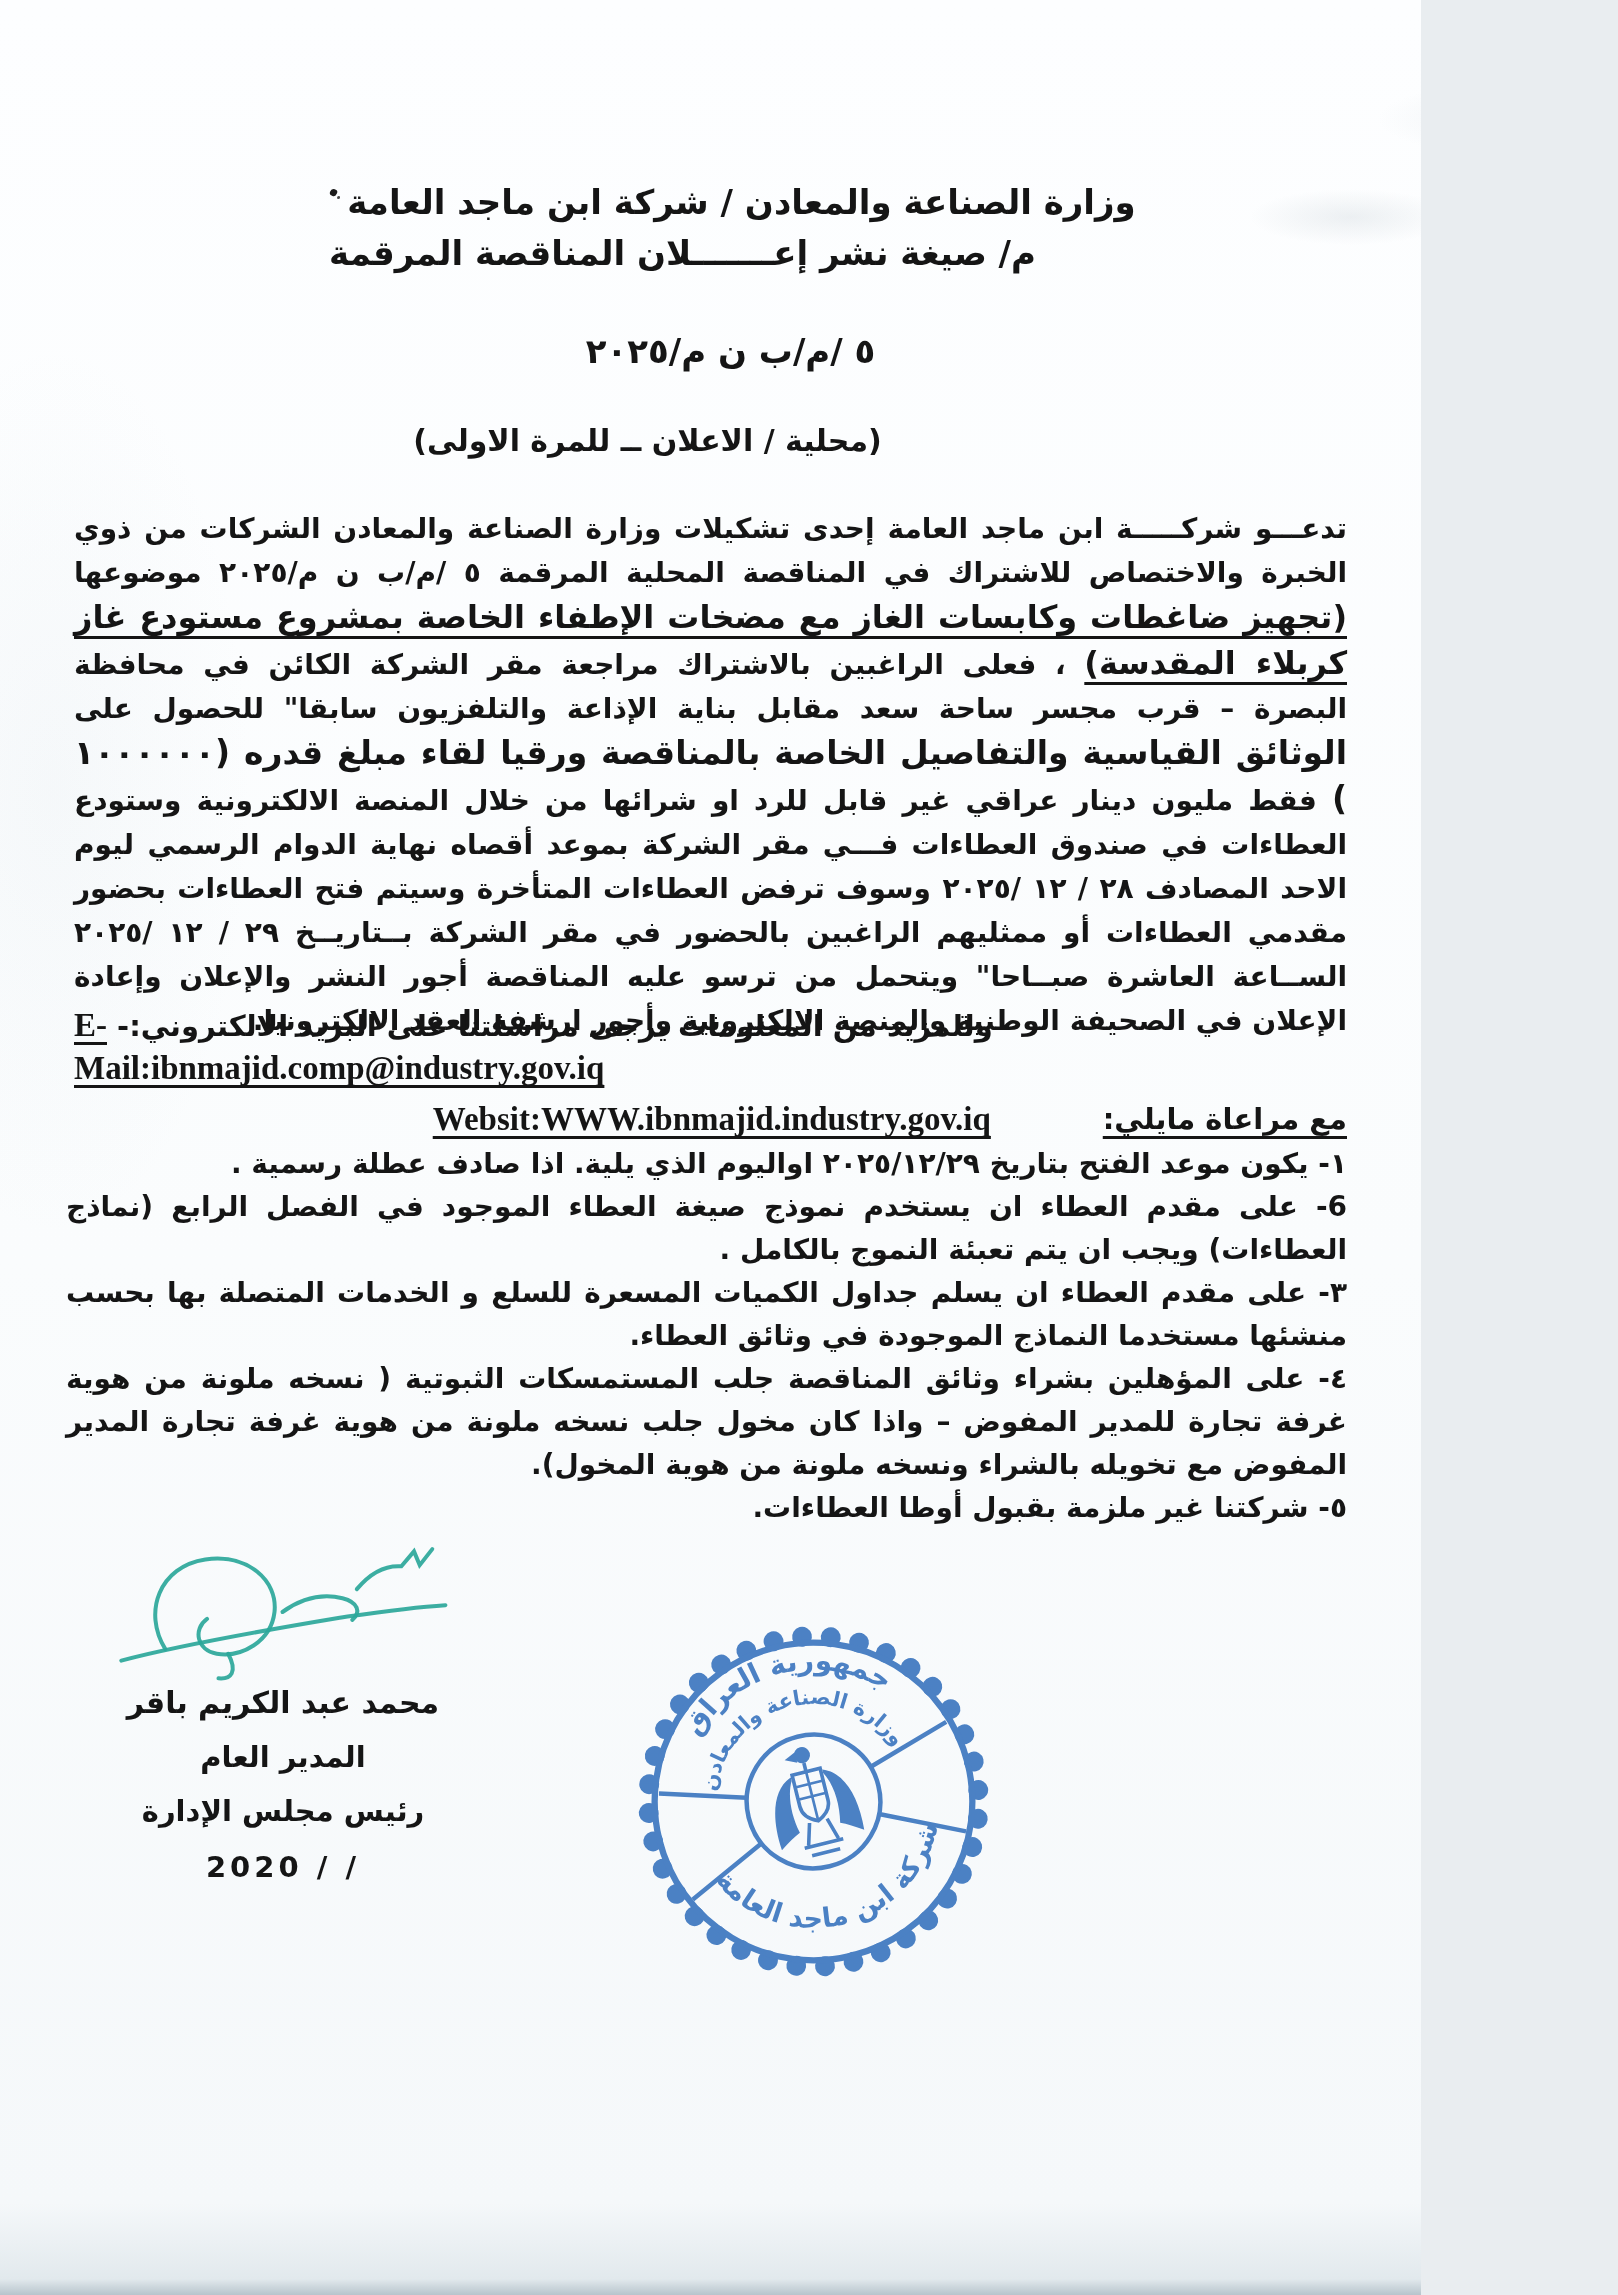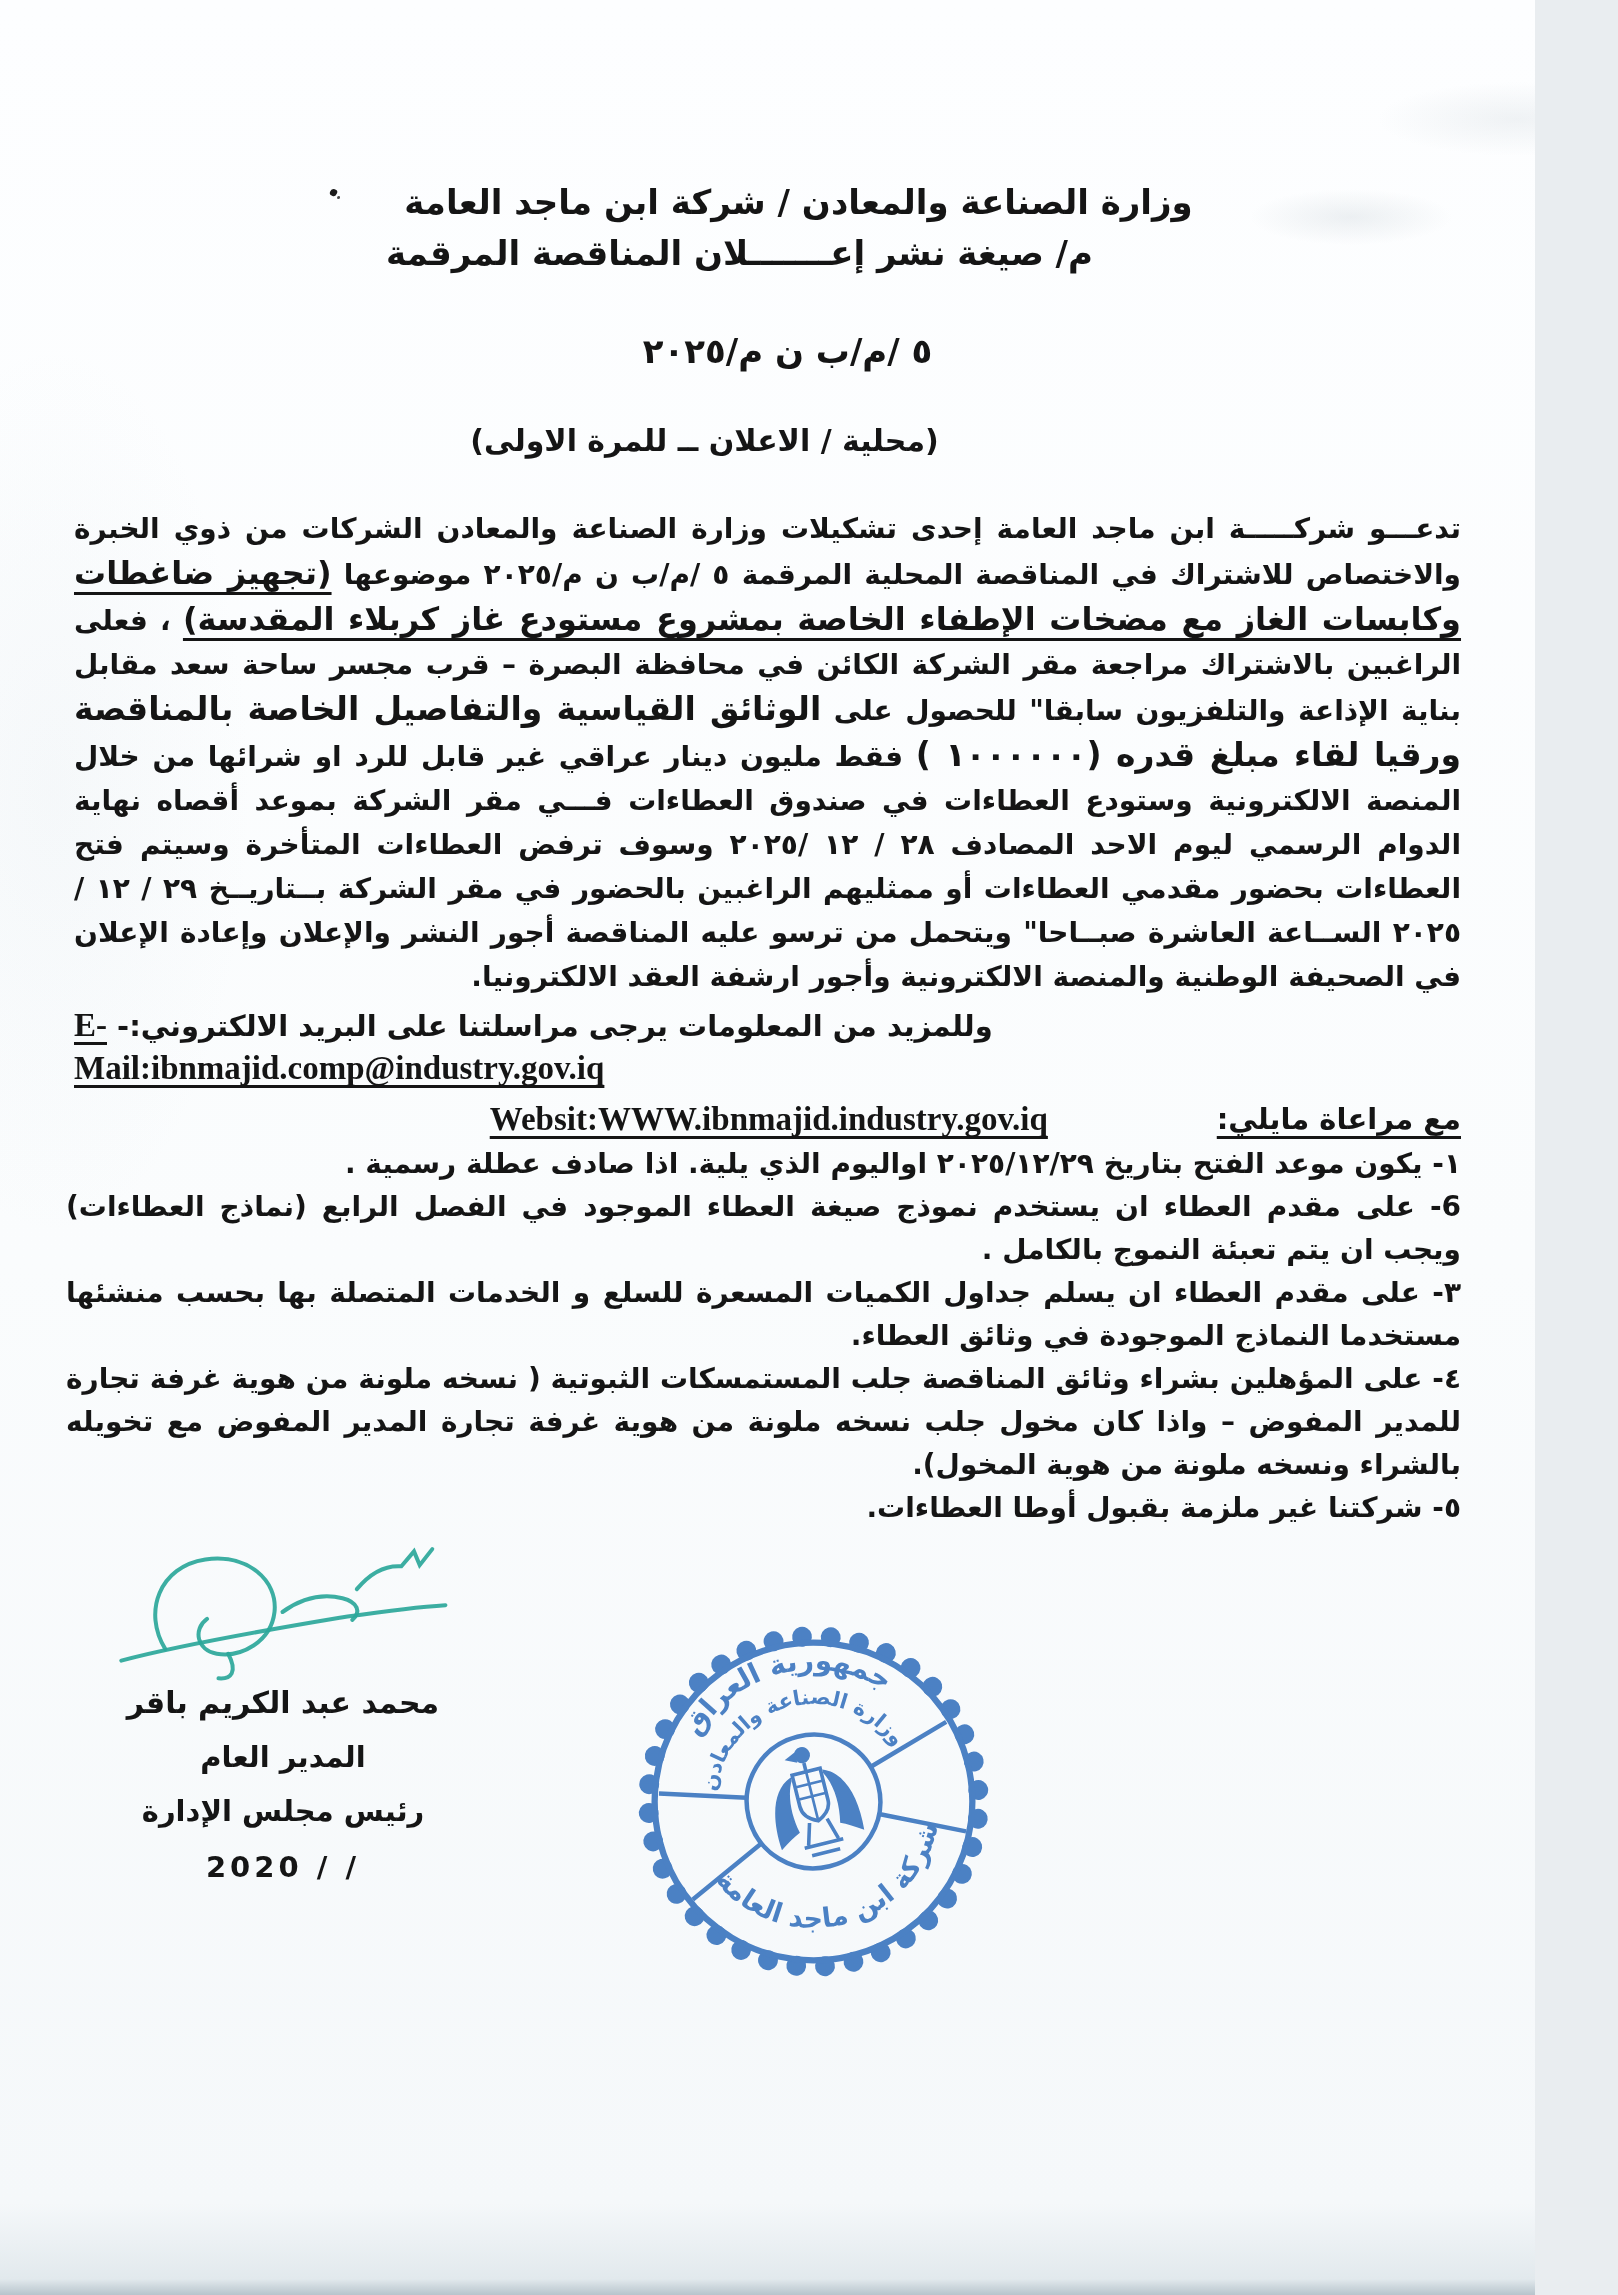--- a/index.html
+++ b/index.html
@@ -1,18 +1,18 @@
 <!DOCTYPE html>
 <html lang="ar" style="--stamp-color: #3f78c0; --ink-color: #2ba79a;font-size:10.5px"><head>
 <meta charset="utf-8">
 <style>
   html,body{margin:0;padding:0;}
   body{width:1619px;height:2295px;background:#e9edf0;}
   .page{
-    position:relative;width:1535px;height:2295px;overflow:hidden;
+    position:relative;width:1421px;height:2295px;overflow:hidden;
     direction:rtl;
     color:#151515;
     font-family:"DejaVu Sans",sans-serif;
     background:linear-gradient(180deg,#fdfeff 0%,#fafcfd 55%,#f5f8fa 96%,#e2e9ed 99.3%,#b7c4cc 100%);
   }
   
   .page::before{
     content:"";position:absolute;inset:0;pointer-events:none;
     background:
       radial-gradient(145px 40px at 1351px 217px, rgba(160,175,185,.18), transparent 70%),

